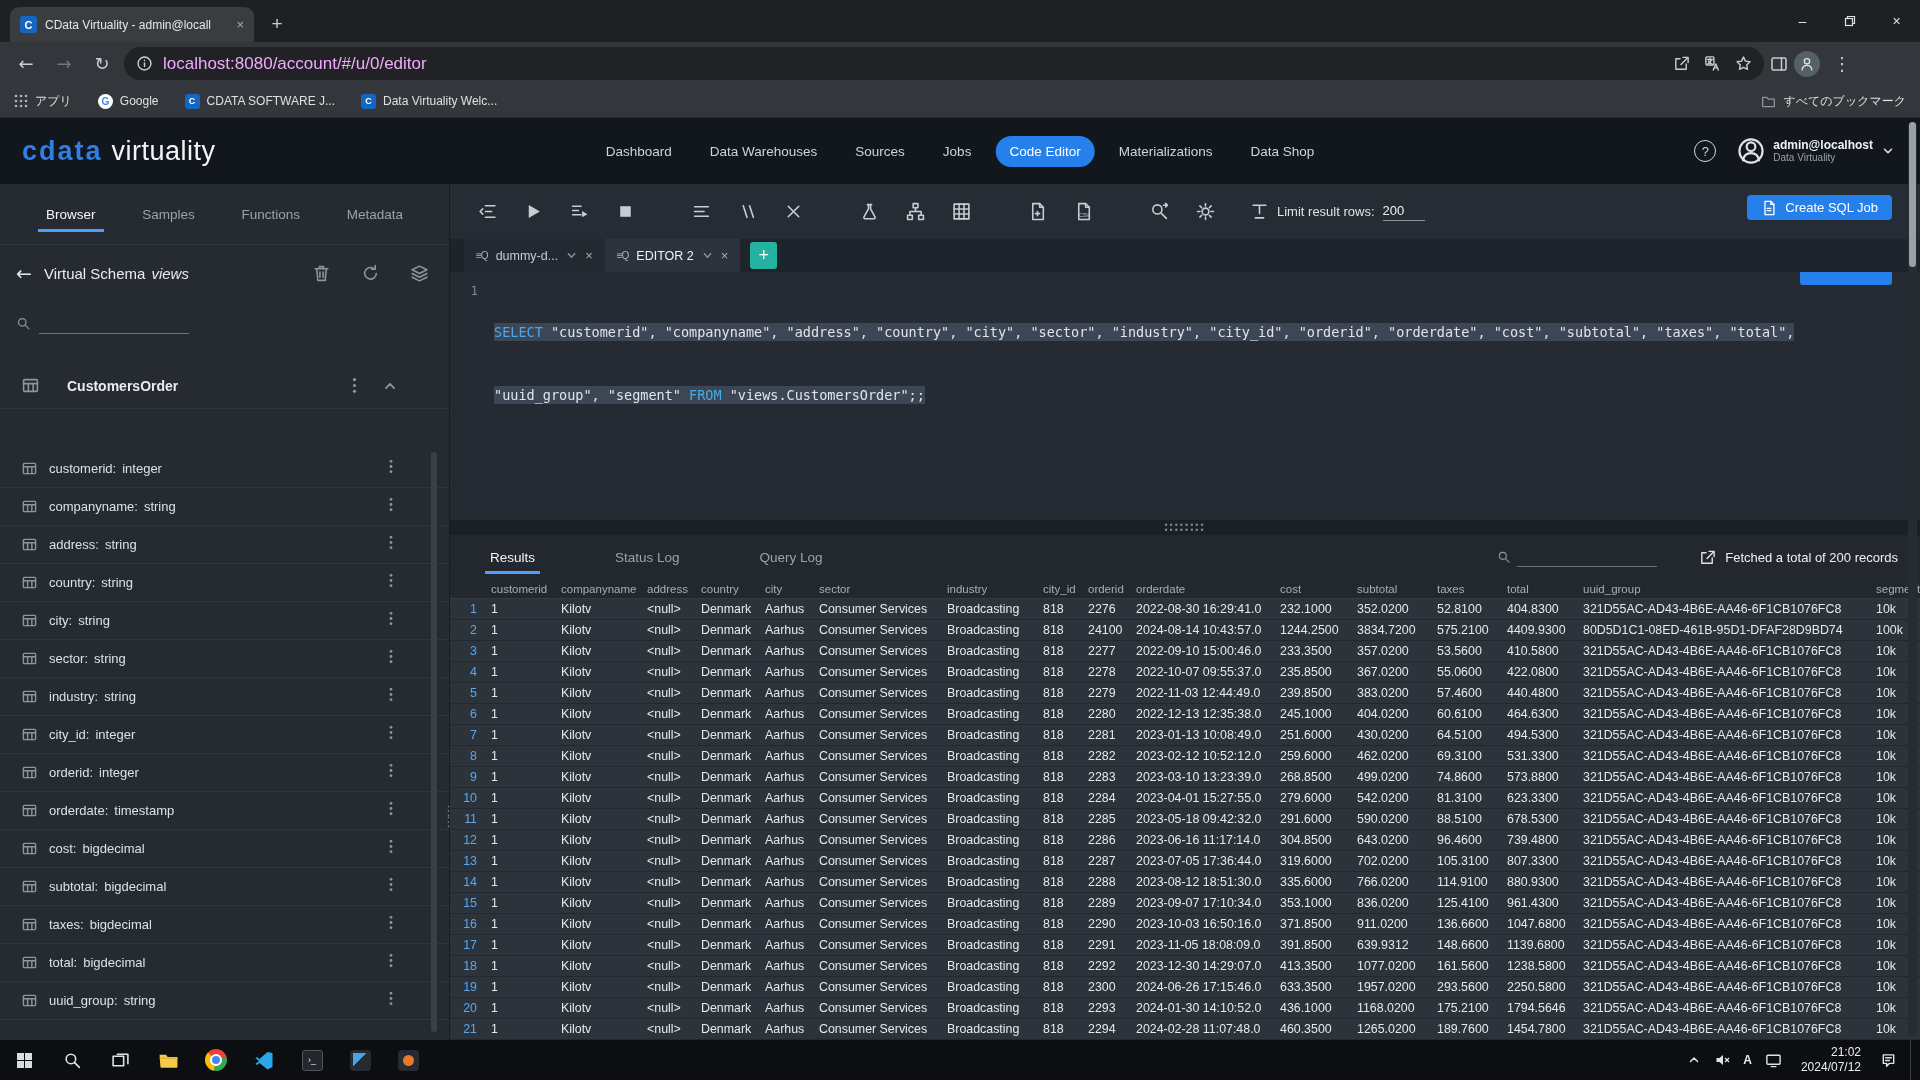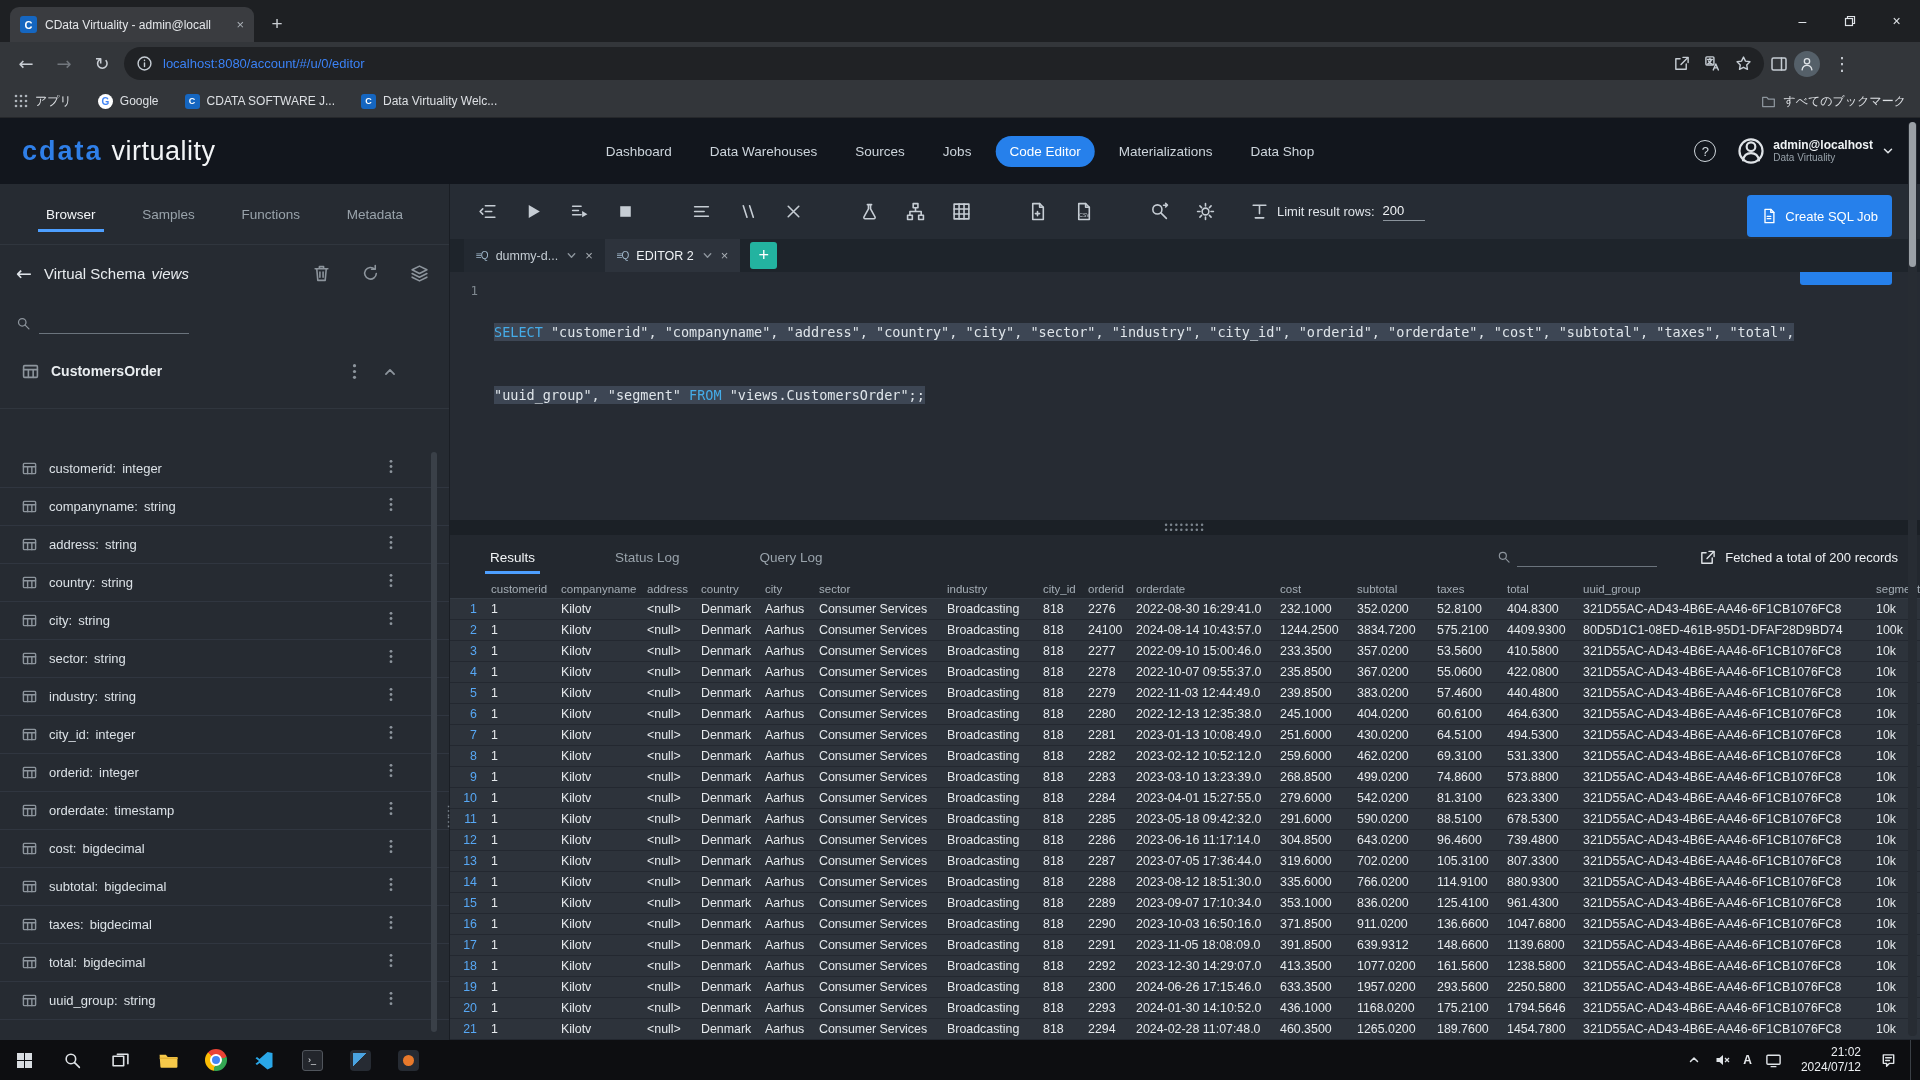--- a/index.html
+++ b/index.html
@@ -23,21 +23,21 @@
   .xsm{color:#aab0b6;font-size:13px;cursor:default}
   .newtab{width:30px;height:30px;margin:0 0 3px 8px;display:flex;align-items:center;justify-content:center;color:#c9cdd2;font-size:19px}
   .wincontrols{margin-left:auto;display:flex;height:42px}
   .wincontrols>span{width:47px;display:flex;align-items:center;justify-content:center;color:#dfe3e7;font-size:14px}
 
   
   .ctoolbar{left:0;top:42px;width:1920px;height:43px;background:#33363a;display:flex;align-items:center;padding:0 10px;gap:6px}
   .navbtn{width:32px;height:32px;display:flex;align-items:center;justify-content:center;color:#c9ced4;font-size:18px}
   .navbtn.dis{color:#72777d}
   .omnibox{flex:0 0 1640px;height:33px;background:#202225;border-radius:17px;display:flex;align-items:center;padding:0 12px;gap:10px}
-  .url{font-size:13px;color:#3b82f6;flex:1 1 auto;white-space:nowrap;overflow:hidden}
+  .url{font-size:17px;color:#f0abfc;flex:1 1 auto;white-space:nowrap;overflow:hidden}
   .obicons{display:flex;gap:14px;align-items:center}
   .avatarc{width:26px;height:26px;border-radius:50%;background:#556069;display:flex;align-items:center;justify-content:center}
 
   
   .bookmarks{left:0;top:85px;width:1920px;height:33px;background:#33363a;border-bottom:1px solid #26282b;display:flex;align-items:center;padding:0 14px;gap:26px}
   .bmk{display:flex;align-items:center;gap:7px;font-size:12px;color:#dde0e4;white-space:nowrap}
   .gfav{width:15px;height:15px;border-radius:50%;background:#fff;color:#4285f4;font-size:10px;font-weight:bold;display:flex;align-items:center;justify-content:center}
   .cfav{width:15px;height:15px;border-radius:3px;background:#1566c0;color:#fff;font-size:9px;font-weight:bold;display:flex;align-items:center;justify-content:center}
   .bmk-right{margin-left:auto;display:flex;align-items:center;gap:7px;font-size:12px;color:#dde0e4}
 
@@ -60,40 +60,40 @@
   .sbtabs{height:61px;display:flex;justify-content:space-between;align-items:center;padding:0 44px;border-bottom:1px solid #30363e}
   .sbtab{font-size:13.5px;color:#99a3ab;position:relative;padding:10px 2px}
   .sbtab.active{color:#f2f5f7}
   .sbtab.active::after{content:"";position:absolute;left:-6px;right:-6px;bottom:0;height:3px;background:#4d9fff}
   .schemarow{height:56px;display:flex;align-items:center;padding:0 16px;gap:12px}
   .schematitle{font-size:15px;color:#e8ecef}
   .schematitle .it{font-style:italic;margin-left:6px}
   .schemaicons{margin-left:auto;display:flex;gap:30px;align-items:center;padding-right:4px}
   .sbsearch{height:44px;display:flex;align-items:center;padding:0 16px;gap:8px}
   .sbsearch input{width:150px;background:transparent;border:none;border-bottom:1px solid #6b747d;height:22px;color:#e6eaee;font-size:13px;outline:none}
-  .custrow{height:46px;display:flex;align-items:flex-start;gap:12px;padding:0 22px;border-bottom:1px solid #30363e;margin-top:18px}
+  .custrow{height:46px;display:flex;align-items:center;gap:28px;padding:0 22px;border-bottom:1px solid #30363e;margin-top:18px}
   .custname{font-size:14px;font-weight:bold;color:#e9edf0}
   .custicons{margin-left:auto;display:flex;gap:26px;align-items:center;padding-right:30px}
   .fieldlist{position:absolute;top:266px;left:0;right:0;bottom:0;overflow:hidden}
   .field-row{height:38px;display:flex;align-items:center;gap:12px;padding:0 22px;border-bottom:1px solid #303640}
   .fname{font-size:13px;color:#dbe1e6;white-space:nowrap}
   .fname .n::after{content:":";color:#dbe1e6}
   .fname .ty{margin-left:6px}
   .field-kebab{margin-left:auto;padding-right:34px}
   .sbscroll{position:absolute;right:12px;top:268px;width:6px;height:580px;background:#3a4048;border-radius:3px}
 
   
   .main{left:450px;top:184px;width:1470px;height:856px;background:#20252c}
   .etoolbar{position:absolute;left:0;top:0;right:0;height:55px;background:#262c34;display:flex;align-items:center;padding-left:26px;gap:24px}
   .tbico{width:22px;height:22px;display:flex;align-items:center;justify-content:center}
   .tbgap{width:6px}
   .limitblk{display:flex;align-items:center;gap:8px;margin-left:10px}
   .limitblk .lbl{font-size:13px;color:#dfe4e9;white-space:nowrap}
   .limitblk input{width:42px;background:transparent;border:none;border-bottom:1px solid #8b949c;color:#f0f3f5;font-size:13px;outline:none;padding-bottom:2px}
-  .createjob{position:absolute;right:28px;top:11px;height:42px;background:#2680eb;border:none;border-radius:4px;color:#fff;font-size:13px;display:flex;align-items:center;gap:8px;padding:0 14px;font-family:inherit}
+  .createjob{position:absolute;right:28px;top:11px;height:25px;background:#2680eb;border:none;border-radius:4px;color:#fff;font-size:13px;display:flex;align-items:center;gap:8px;padding:0 14px;font-family:inherit}
   .etabs{position:absolute;left:0;top:55px;right:0;height:33px;background:#1e242b;display:flex;align-items:flex-end;padding-left:14px}
   .etab{height:33px;display:flex;align-items:center;gap:8px;padding:0 12px;font-size:12.5px;color:#c4ccd3;background:#232931}
   .etab.active{background:#2d333c;color:#f0f3f6}
   .tabicon{font-size:10px;color:#9fb6c9;letter-spacing:-1px}
   .etab-plus{width:27px;height:27px;margin:0 0 3px 10px;background:#23b3a0;border-radius:3px;color:#fff;font-size:18px;display:flex;align-items:center;justify-content:center}
   .codearea{position:absolute;left:0;top:88px;right:0;height:248px;background:#262b33;font-family:"DejaVu Sans Mono",monospace;font-size:13.5px;line-height:21px;padding-top:8px}
   .gutter{position:absolute;left:0;top:8px;width:40px;text-align:right;padding-right:12px;color:#7f8890;font-size:12.5px}
   .codelines{margin-left:44px;white-space:pre}
   .codelines .sel{background:#3d4654;padding:1px 0}
   .kw{color:#45ace8}

